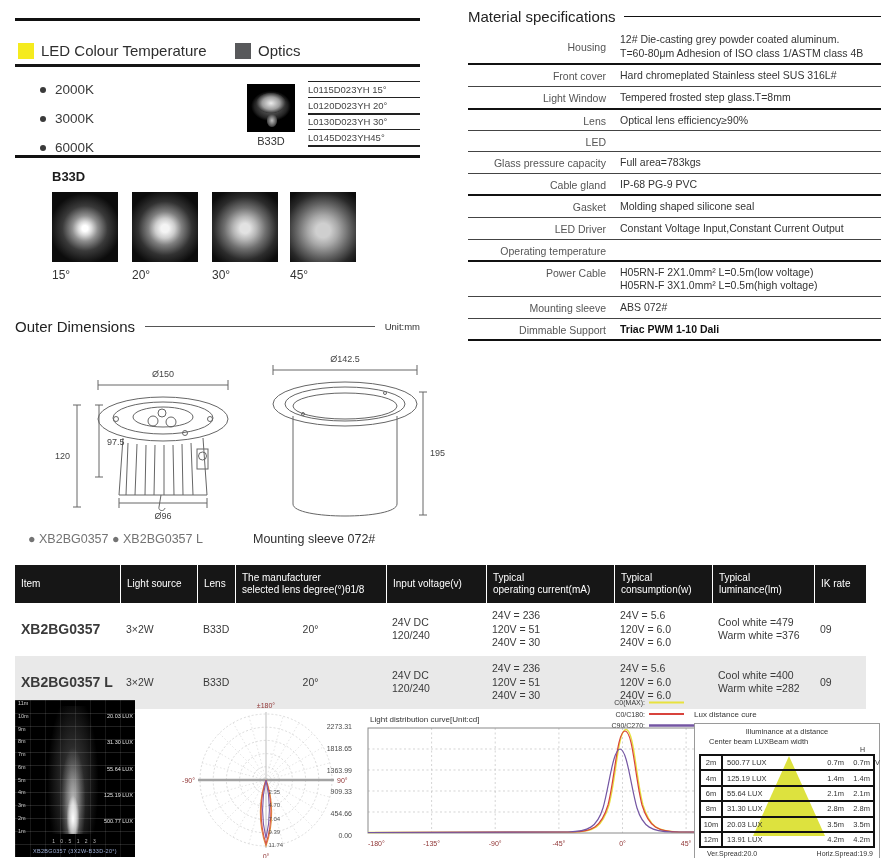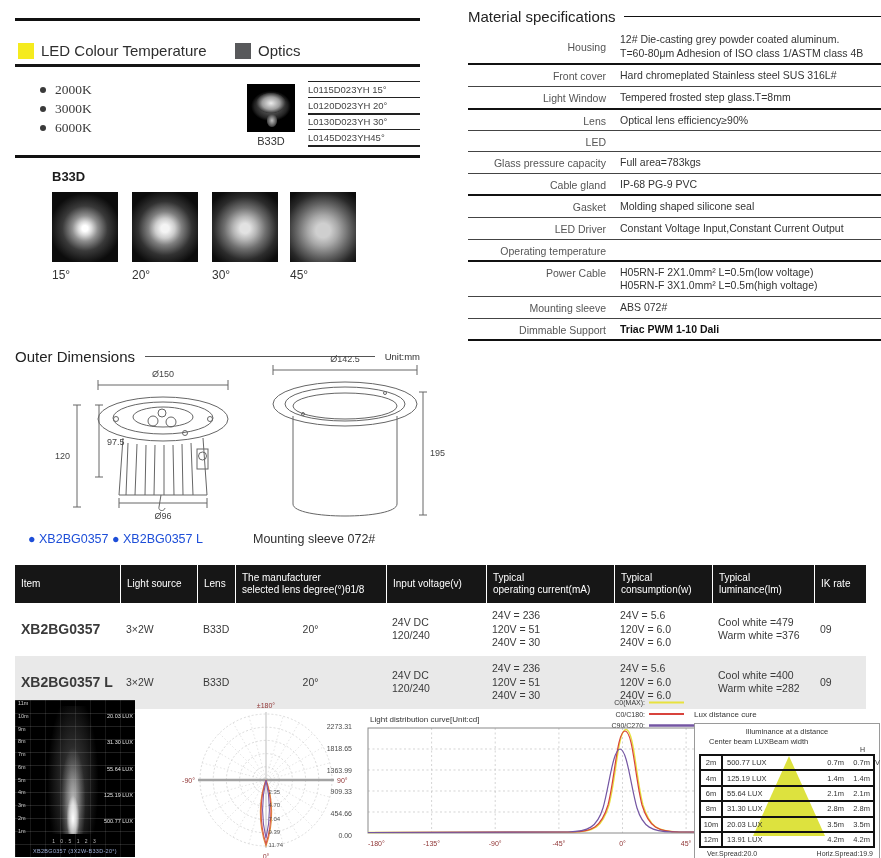--- a/index.html
+++ b/index.html
@@ -13,21 +13,21 @@
 
   
   .sec-head{display:flex;align-items:center;gap:7px;font-size:15px;color:#2e2e2e;}
   .sq{width:16px;height:16px;display:inline-block;}
   .sq-yellow{background:#f5eb1e;}
   .sq-grey{background:#58595b;}
   .ul1{left:15px;top:64px;width:295px;height:2.5px;background:#161616;}
   .ul2{left:235px;top:64px;width:185px;height:2.5px;background:#161616;}
 
   
-  .bullets{left:40px;top:82px;display:flex;flex-direction:column;gap:3px;font-size:13.5px;color:#3a3a3a;font-family:Liberation Serif, serif;}
+  .bullets{left:40px;top:82px;display:flex;flex-direction:column;gap:14px;font-size:13.5px;color:#3a3a3a;}
   .bullets .row{display:flex;align-items:center;gap:9px;}
   .dot{width:6px;height:6px;border-radius:50%;background:#3a3a3a;display:inline-block;}
 
   
   .optic-photo{left:247px;top:84px;width:48px;height:48px;background:
      radial-gradient(7px 9px at 52% 76%, #c2c2c2, #4a4a4a 65%, rgba(0,0,0,0) 78%),
      radial-gradient(17px 12px at 50% 40%, #ececec, #9d9d9d 52%, #3a3a3a 82%, rgba(0,0,0,0) 88%),
      radial-gradient(21px 16px at 50% 46%, #808080, #232323 78%, #000 95%) #060606;}
   .optic-caption{left:247px;top:135px;width:48px;text-align:center;font-size:11px;color:#333;}
   .optic-models{left:308px;top:81px;width:112px;}
@@ -52,26 +52,26 @@
   .ms-title{font-size:15px;color:#222;white-space:nowrap;}
   .ms-line{flex:1;height:1.6px;background:#111;}
   .ms-row{display:flex;padding:4px 0 3px;}
   .ms-label{width:138px;text-align:right;padding-right:14px;color:#555;font-size:10.5px;padding-top:1px;}
   .ms-value{flex:1;font-size:10.5px;color:#333;white-space:pre-line;line-height:1.3;}
   .bthick{border-bottom:2.2px solid #111;align-items:center;}
   .bthin{border-bottom:1px solid #444;}
   .ms-bold .ms-value{font-weight:bold;color:#111;}
 
   
-  .od-title-row{left:15px;top:348px;width:405px;display:flex;align-items:center;gap:10px;}
+  .od-title-row{left:15px;top:318px;width:405px;display:flex;align-items:center;gap:10px;}
   .od-title{font-size:15px;color:#222;white-space:nowrap;}
   .od-line{flex:1;height:1.3px;background:#555;}
   .od-unit{font-size:9.5px;color:#333;white-space:nowrap;}
   .dim-svg text{font-family:"Liberation Sans",sans-serif;}
-  .od-cap1{left:28px;top:532px;font-size:12.5px;color:#1d4ed8;}
+  .od-cap1{left:28px;top:532px;font-size:12.5px;color:#737373;}
   .od-cap2{left:253px;top:532px;font-size:12.5px;color:#2e2e2e;}
 
   
   .pt{left:15px;top:565px;width:851px;font-size:10.5px;}
   .pt-head,.pt-row{display:grid;grid-template-columns:105px 77px 38px 151px 100px 128px 98px 102px 52px;}
   .pt-head{background:#161616;color:#fff;}
   .hc{padding:5px 6px;font-size:10px;white-space:pre-line;line-height:1.25;display:flex;align-items:center;border-left:1px solid #fff;min-height:28px;}
   .hc:first-child{border-left:none;}
   .pt-row .c{padding:6px 6px;white-space:pre-line;line-height:1.3;color:#3a3a3a;display:flex;align-items:center;}
   .c-item{font-weight:bold;color:#111;font-size:14px;}

